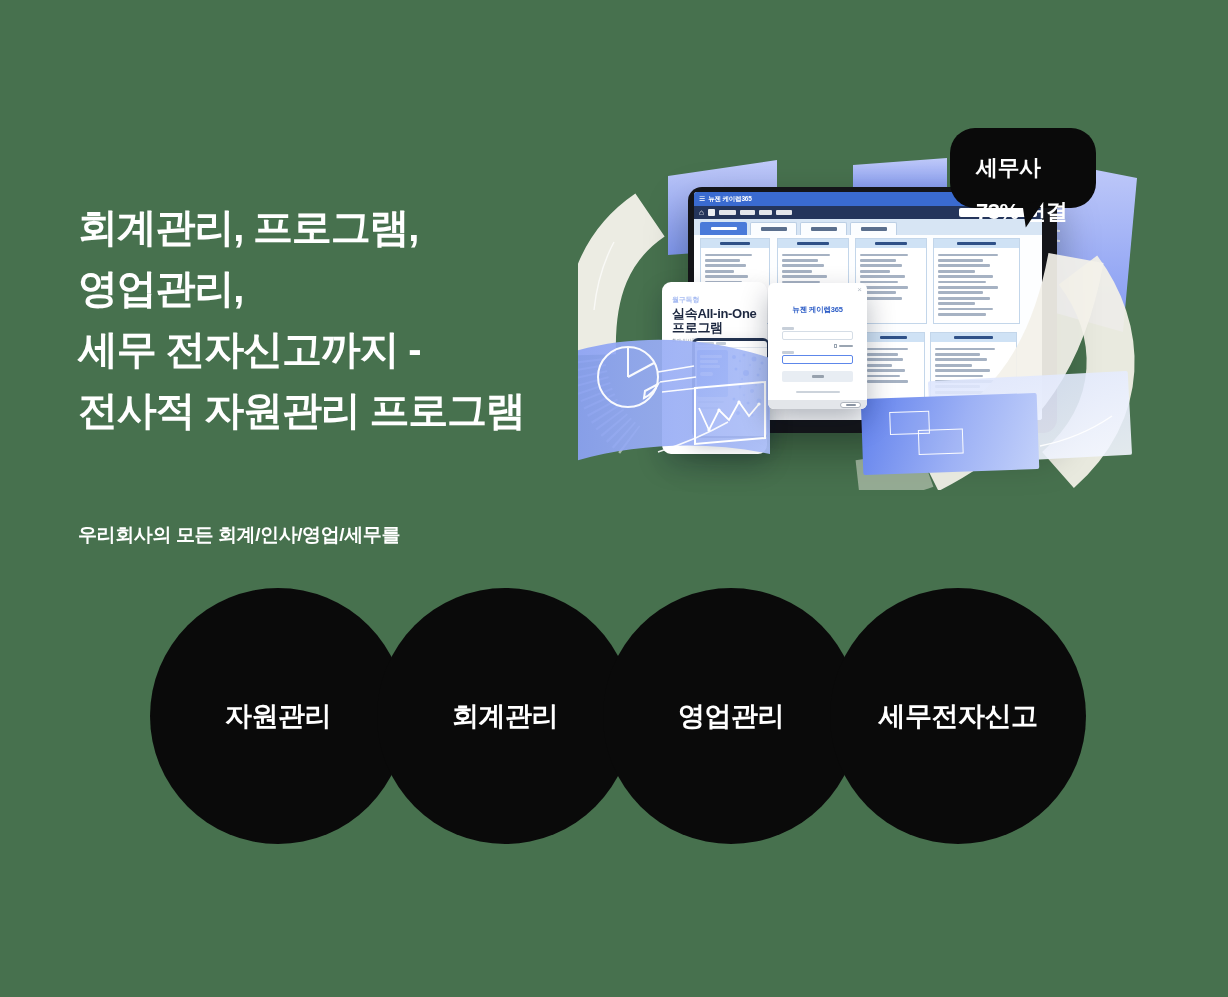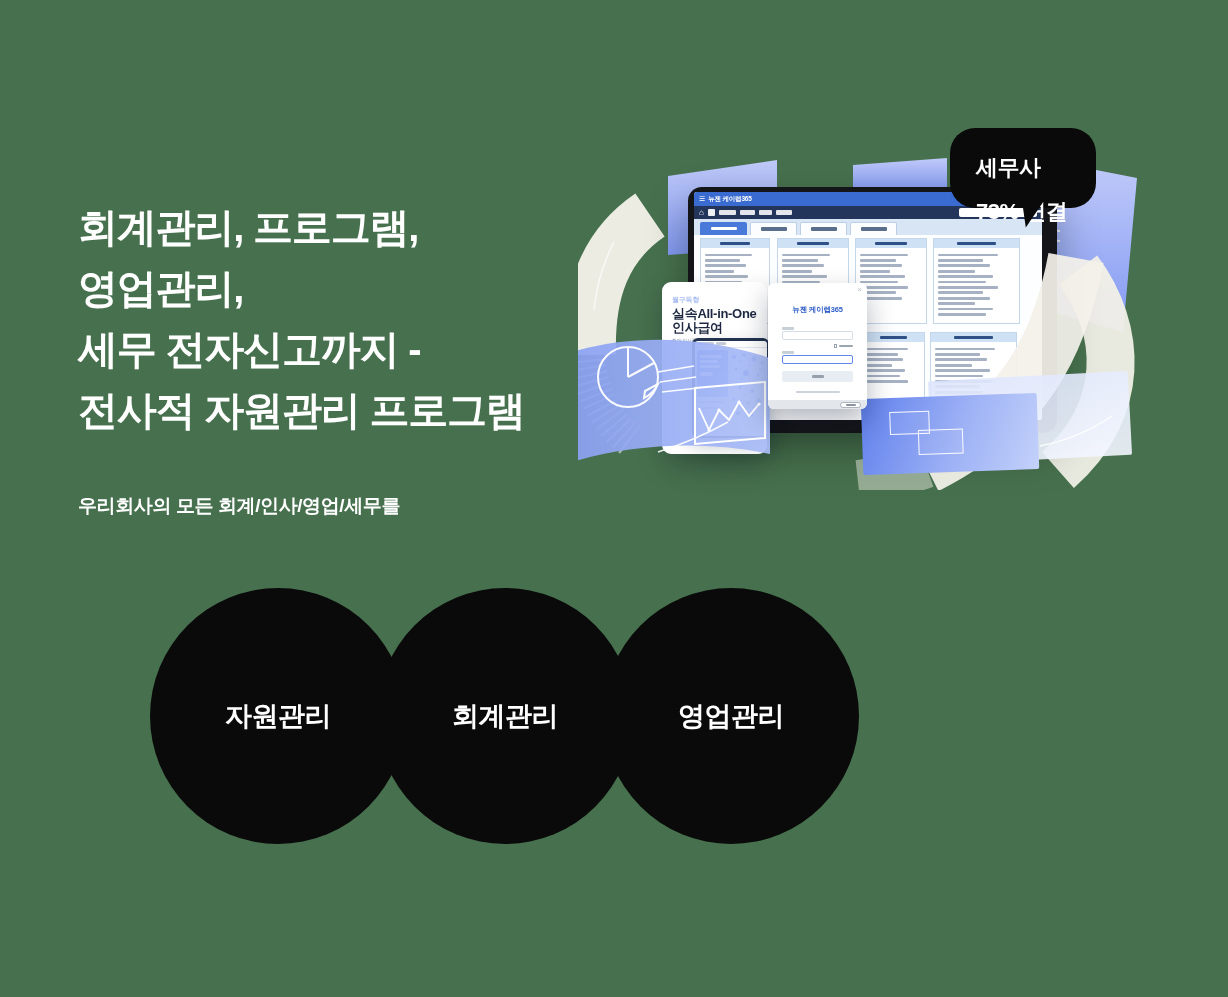--- a/index.html
+++ b/index.html
@@ -6,21 +6,21 @@
   html,body { width:1228px; height:997px; }
   body { font-family:"Liberation Sans","DejaVu Sans",sans-serif; }
   .stage { position:relative; width:1228px; height:997px; background:#47714e; overflow:hidden; }
 
   
   .h-title { position:absolute; left:78px; top:197px; font-size:40px; line-height:61px;
              font-weight:700; color:#fff; letter-spacing:-1.2px; }
   .h-title span { display:block; }
   .h-sub { position:absolute; left:78px; top:489px; font-size:19px; line-height:34px;
            font-weight:700; color:#fff; letter-spacing:-0.4px; }
-  .h-sub span { display:block; }
+  .h-sub span { display:block;margin-top:29px; }
 
   
   .circle { position:absolute; top:588px; width:256px; height:256px; border-radius:50%;
             background:#0a0a0a; display:flex; align-items:center; justify-content:center;
             color:#fff; font-size:27px; font-weight:600; letter-spacing:-0.5px; }
   .c1{left:150px}.c2{left:377px}.c3{left:603px}.c4{left:830px}
 
   
   .illu { position:absolute; left:578px; top:120px; width:562px; height:370px; }
   .illu svg.layer { position:absolute; left:0; top:0; pointer-events:none; }
@@ -126,20 +126,21 @@
     <span>세무 전자신고까지 -</span>
     <span>전사적 자원관리 프로그램</span>
   </h1>
   <p class="h-sub">
     <span>우리회사의 모든 회계/인사/영업/세무를</span>
   </p>
 
   <div class="circle c1">자원관리</div>
   <div class="circle c2">회계관리</div>
   <div class="circle c3">영업관리</div>
+  <div class="circle c4">세무전자신고</div>
 
   <div class="illu">
 
     <svg class="layer z1" width="562" height="370" viewBox="0 0 562 370">
       <defs>
         <linearGradient id="gSheet" x1="0" y1="0" x2="0" y2="1">
           <stop offset="0" stop-color="#c0caf9"></stop>
             <stop offset="1" stop-color="#8299f2"></stop>
         </linearGradient>
       </defs>
@@ -287,21 +288,21 @@
               </div>
           </div>
         </div>
       </div>
     </div>
 
     <div class="card">
       <div class="eyebrow">월구독형</div>
       <div class="ctitle">
         <span>실속All-in-One</span><br>
-        <span>인사급여</span>
+        <span>프로그램</span>
       </div>
       <div class="ccap">회계·인사급여·영업·세금신고를 한번에</div>
     </div>
 
     <div class="mockup">
       <div class="mscreen">
         <div class="mtop">
           <i style="width:16px"></i>
             <i style="width:10px"></i>
         </div>

